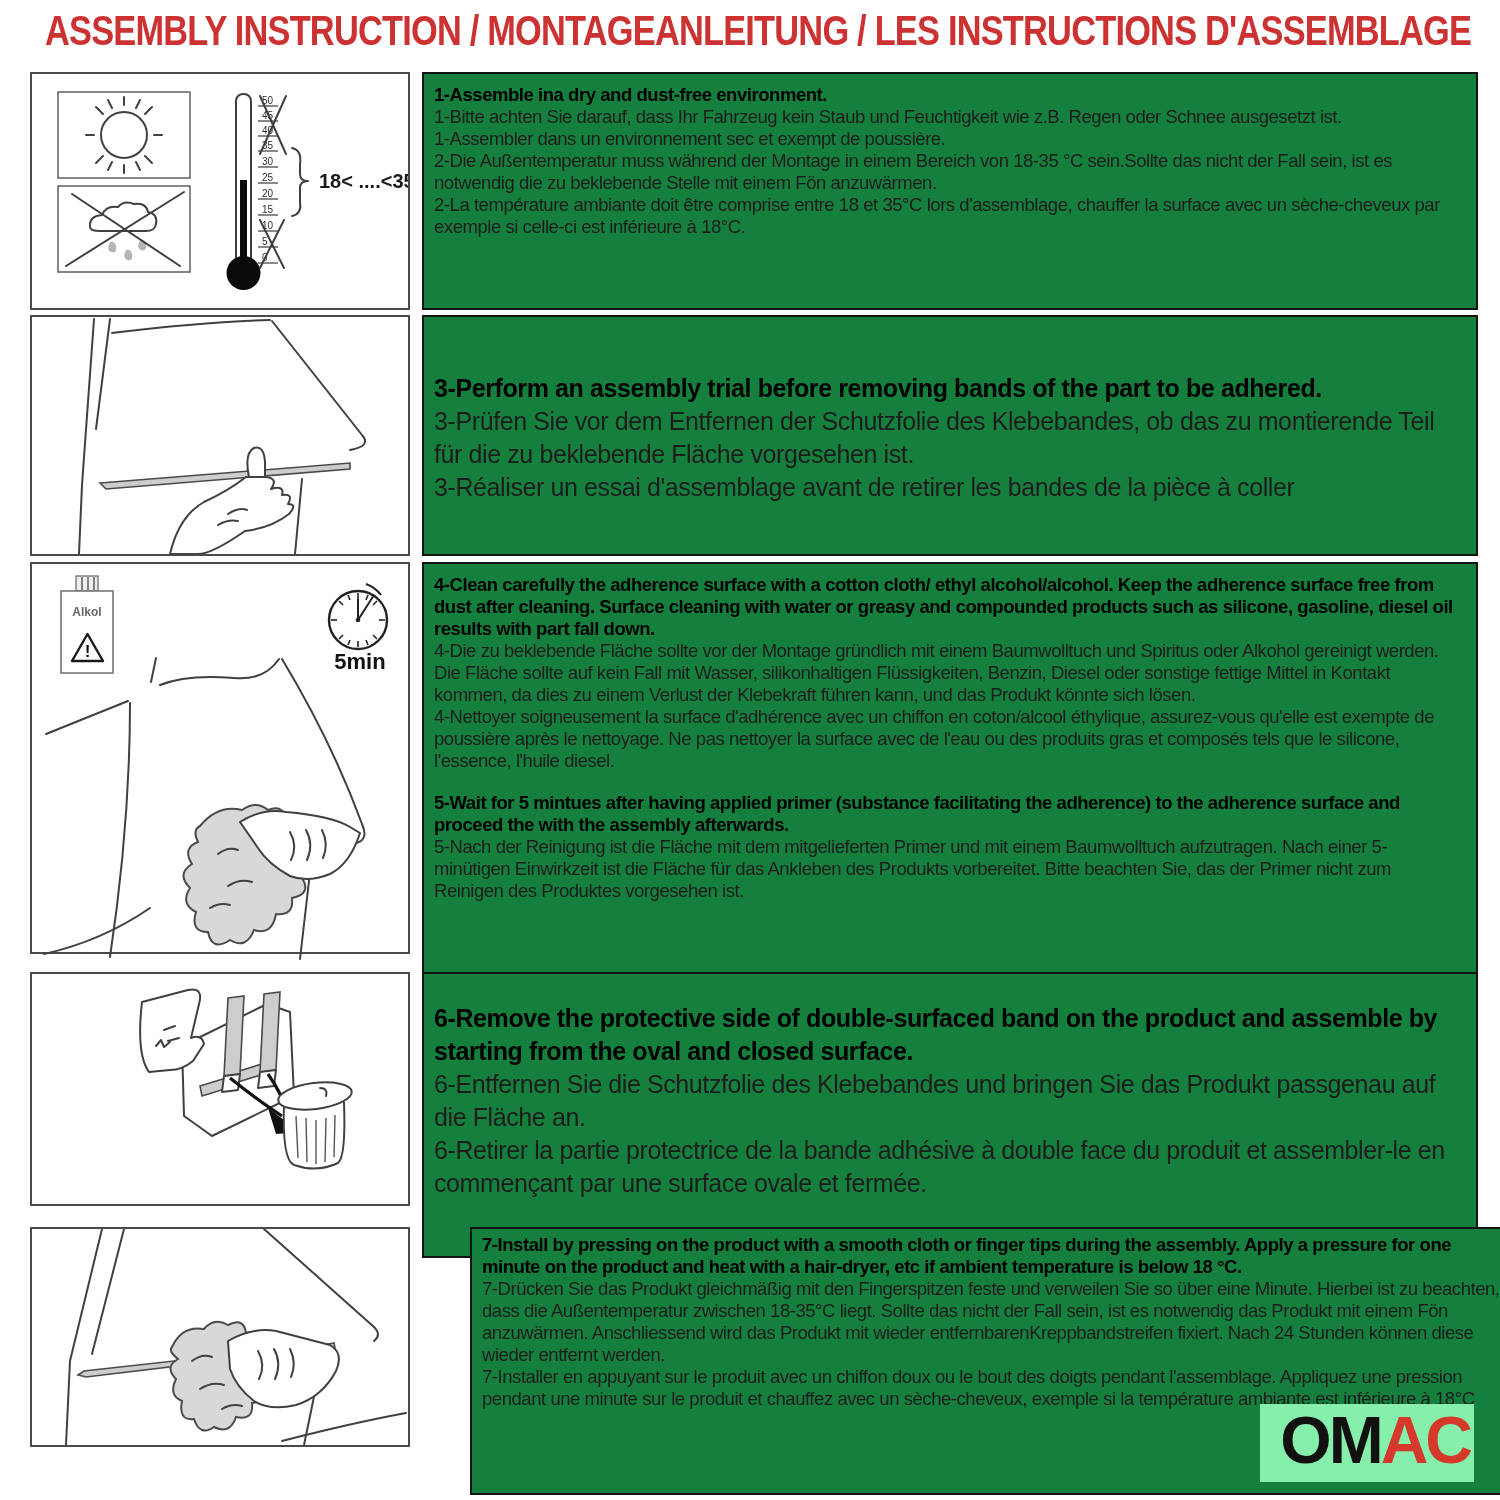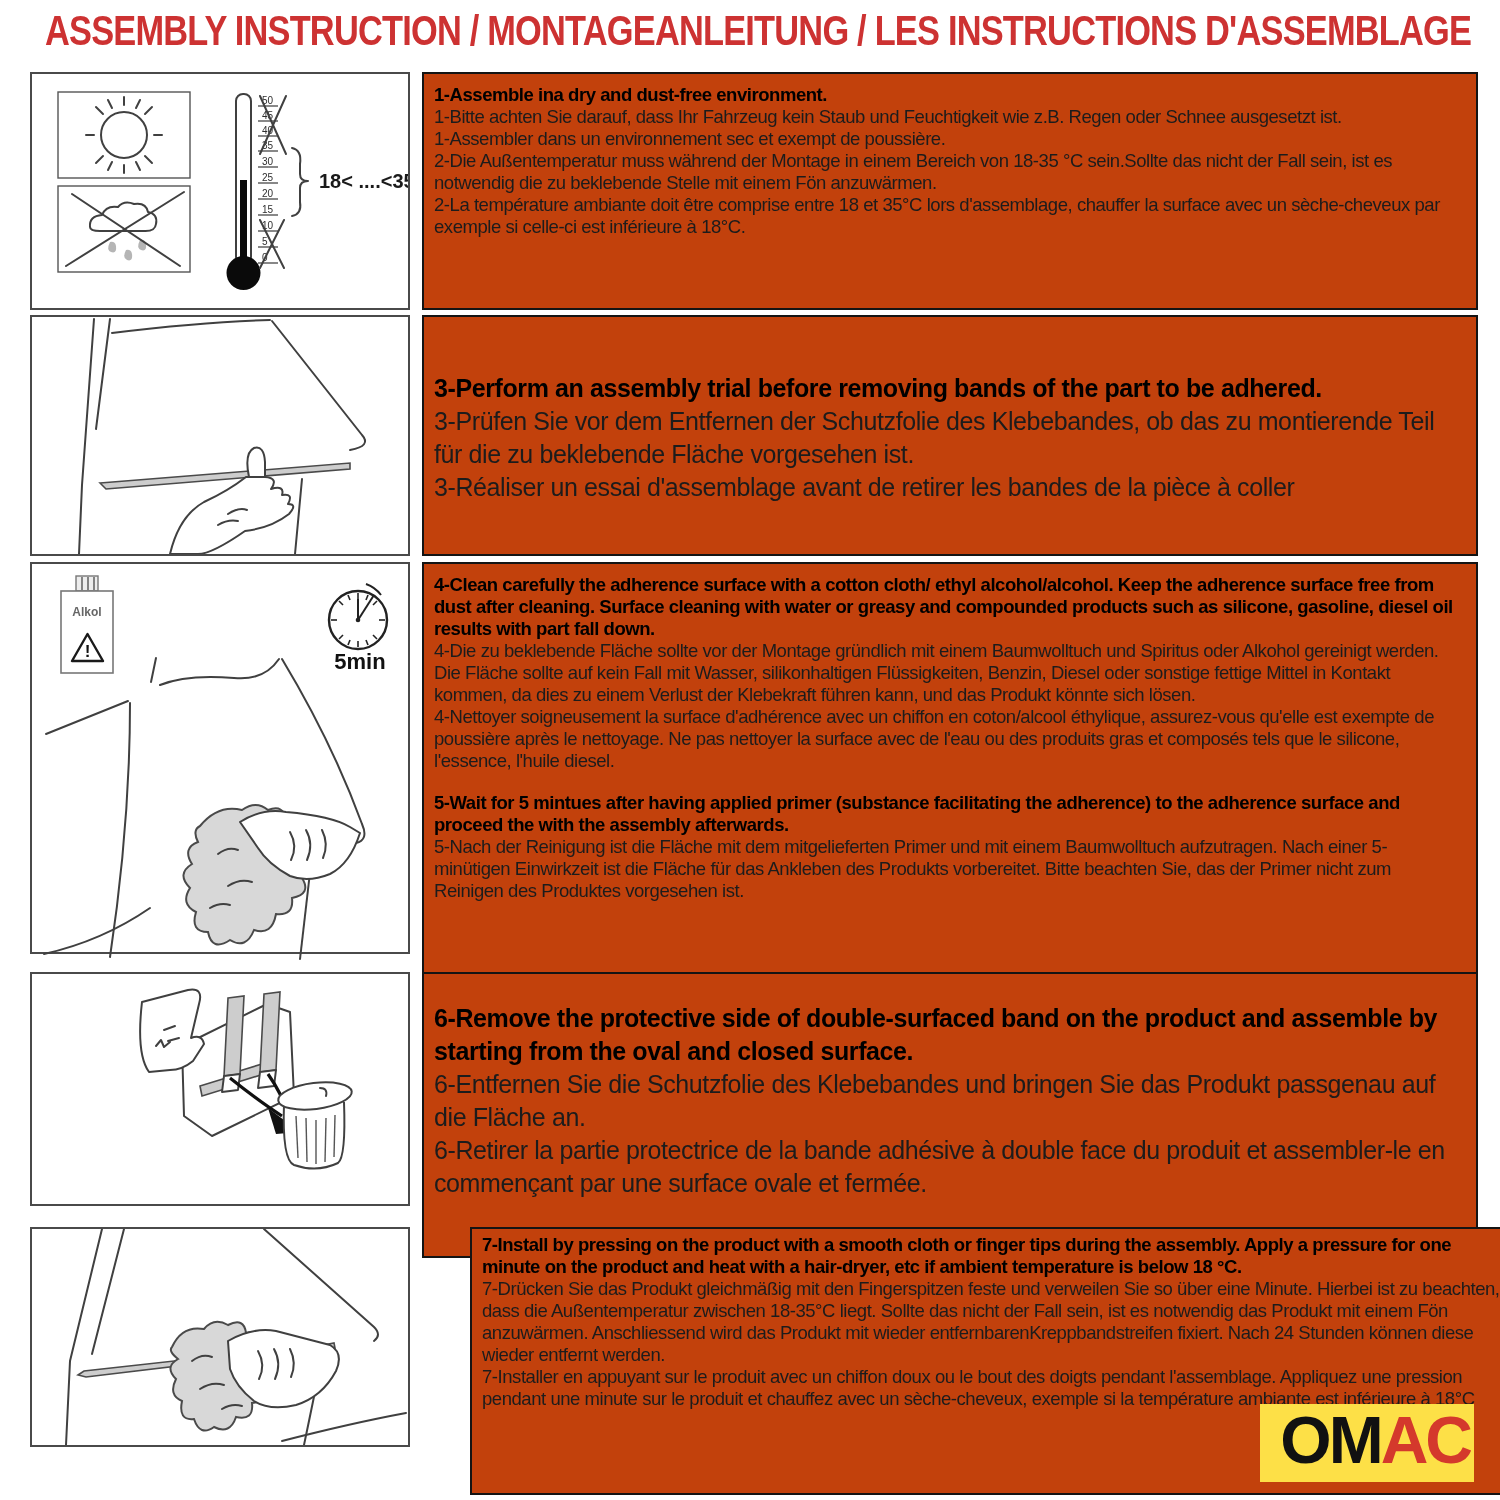--- a/index.html
+++ b/index.html
@@ -1,21 +1,21 @@
 <!DOCTYPE html>
 <html><head>
 <meta charset="utf-8">
 <style>
   html,body{margin:0;padding:0;background:#fff;}
   .page{position:relative;width:1500px;height:1500px;background:#fff;overflow:hidden;
         font-family:"Liberation Sans",sans-serif;color:#1c1c1c;}
   .title{position:absolute;left:45px;top:6px;margin:0;font-size:43px;font-weight:bold;
          letter-spacing:-1px;white-space:nowrap;transform:scaleX(0.80);transform-origin:left center;}
   .row-figure{position:absolute;left:30px;width:380px;border:2px solid #4a4a4a;background:#fff;box-sizing:border-box;}
-  .row-text{position:absolute;left:422px;width:1056px;border:2px solid #141414;background:#c2410c;
+  .row-text{position:absolute;left:422px;width:1056px;border:2px solid #141414;background:#15803d;
             box-sizing:border-box;overflow:hidden;padding:10px 22px 4px 10px;}
   .row-text p{margin:0;}
   .row-text p.gap{margin-top:20px;}
   .row-text p.b{font-weight:bold;color:#000;}
   .small p{font-size:18.5px;line-height:22px;letter-spacing:-0.45px;}
   .large p{font-size:25px;line-height:33px;letter-spacing:-0.4px;}
   #txt1{top:72px;height:238px;}
   #txt2{top:315px;height:241px;padding-top:55px;}
   #txt3{top:562px;height:467px;}
   #txt4{top:972px;height:286px;padding-top:28px;}
@@ -31,21 +31,21 @@
   svg .fillg{fill:#cdcdcd;stroke:#4a4a4a;stroke-width:1.6;}
   svg .cloth{fill:#d8d8d8;stroke:#4a4a4a;stroke-width:2;}
   svg .white{fill:#ffffff;stroke:#404040;stroke-width:2;stroke-linejoin:round;}
   svg .blk{fill:#0a0a0a;}
   svg text{font-family:"Liberation Sans",sans-serif;}
   .scale-num{font-size:10px;fill:#2e2e2e;}
   .range-label{font-size:20px;font-weight:600;fill:#1a1a1a;}
   .bottle-label{font-size:12px;font-weight:bold;fill:#666;}
   .clock-label{font-size:22px;font-weight:bold;fill:#111;}
   .bang{font-size:17px;font-weight:bold;fill:#111;}
-  .logo{position:absolute;top:1404px;right:26px;background:#fde047;padding:0 4px 6px 20px;
+  .logo{position:absolute;top:1404px;right:26px;background:#86efac;padding:0 4px 6px 20px;
         font-size:66px;font-weight:bold;letter-spacing:-3px;line-height:72px;}
   .logo .om{color:#111;}
   .logo .ac{color:#d4392c;}
 </style>
 </head>
 <body>
 
 <div class="page">
 
   <h1 class="title" style="color: rgb(205, 50, 50);">ASSEMBLY INSTRUCTION / MONTAGEANLEITUNG / LES INSTRUCTIONS D'ASSEMBLAGE</h1>

